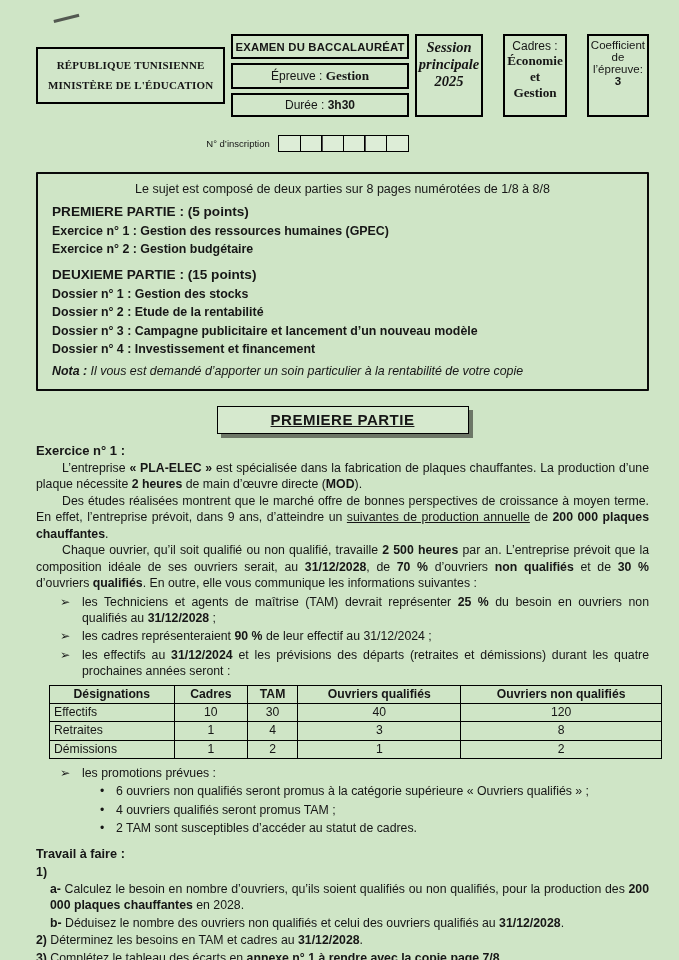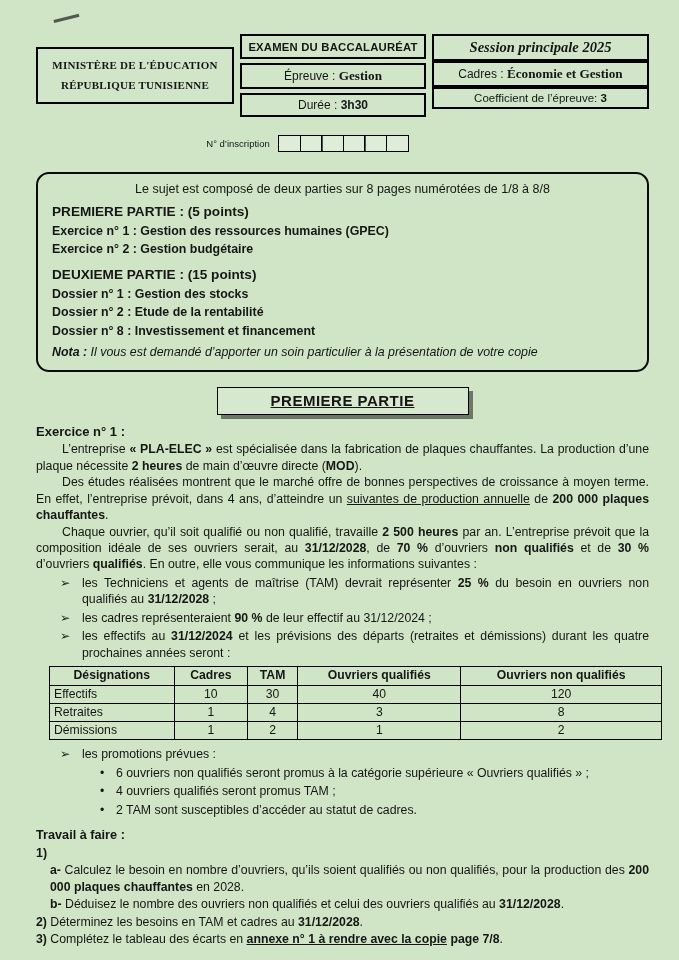--- a/index.html
+++ b/index.html
@@ -15,34 +15,34 @@
 
   
   .header { display:flex; gap:6px; }
   .hcell { border:2px solid #000; text-align:center; padding:3px 2px; font-size:12px; background:rgba(255,255,255,0.06); }
   .header-left {
     width:190px; align-self:center; padding:7px 2px;
     font-family:"Liberation Serif", serif; font-weight:bold; font-size:11px;
     line-height:1.75; letter-spacing:.2px;
   }
   .col-mid { width:186px; display:flex; flex-direction:column; gap:4px; }
-  .col-right { flex:1; display:flex; flex-direction:column; gap:0; }
+  .col-right { flex:1; display:flex; gap:20px; }
   .exam-cell { font-weight:bold; font-size:11.3px; letter-spacing:.2px; padding-top:5px; padding-bottom:4px; }
   .session-cell { font-family:"Liberation Serif", serif; font-weight:bold; font-style:italic; font-size:14.5px; }
   .value-cell { font-size:12px; }
   .coef-cell { font-size:11.5px; }
 
   
   .inscription { display:flex; justify-content:center; align-items:center; gap:10px; margin-top:18px; margin-right:70px; }
   .inscription-label { font-size:9.5px; }
   .inscription-cells { display:flex; }
   .icell { width:21px; height:15px; border:1.5px solid #000; margin-left:-1.5px; background:rgba(255,255,255,0.3); }
 
   
-  .intro-box { margin-top:20px; border:2px solid #0a0a0a; border-radius:13px; padding:8px 14px 9px; }
+  .intro-box { margin-top:20px; border:2px solid #0a0a0a; border-radius:1px; padding:8px 14px 9px; }
   .intro-compose { text-align:center; font-size:12.5px; margin-bottom:5px; }
   .intro-part-title { font-size:13.6px; font-weight:bold; margin-top:6px; line-height:1.45; }
   .intro-item { font-weight:bold; font-size:12.4px; line-height:1.5; }
   .intro-nota { margin-top:4px; font-size:12.4px; line-height:1.35; }
 
   
   .banner-wrap { text-align:center; margin:15px 0 9px; }
   .banner { display:inline-block; min-width:218px; border:1.6px solid #000; padding:4px 16px 5px;
     font-weight:bold; font-size:15px; text-decoration:underline; letter-spacing:.5px;
     background:#d6e9ce; box-shadow:4px 4px 0 #6d7767; }
@@ -74,22 +74,22 @@
 </style>
 </head>
 <body>
 
 <div class="scan-mark"></div>
 
 <div class="page">
 
   <div class="header">
     <div class="hcell header-left">
+      <div>RÉPUBLIQUE TUNISIENNE</div>
       <div>MINISTÈRE DE L'ÉDUCATION</div>
-      <div>RÉPUBLIQUE TUNISIENNE</div>
     </div>
     <div class="col-mid">
       <div class="hcell exam-cell">EXAMEN DU BACCALAURÉAT</div>
       <div class="hcell value-cell"><span>Épreuve : </span><span class="rt-b rt-v">Gestion</span></div>
       <div class="hcell value-cell"><span>Durée : </span><span class="rt-b">3h30</span></div>
     </div>
     <div class="col-right">
       <div class="hcell session-cell">Session principale 2025</div>
       <div class="hcell value-cell"><span>Cadres : </span><span class="rt-b rt-v">Économie et Gestion</span></div>
       <div class="hcell coef-cell"><span>Coefficient de l’épreuve: </span><span class="rt-b">3</span></div>
@@ -109,31 +109,32 @@
   </div>
 
   <div class="intro-box">
     <div class="intro-compose">Le sujet est composé de deux parties sur 8 pages numérotées de 1/8 à 8/8</div>
     <div class="intro-part-title">PREMIERE PARTIE : (5 points)</div>
     <div class="intro-item">Exercice n° 1 : Gestion des ressources humaines (GPEC)</div>
     <div class="intro-item">Exercice n° 2 : Gestion budgétaire</div>
     <div class="intro-part-title">DEUXIEME PARTIE : (15 points)</div>
     <div class="intro-item">Dossier n° 1 : Gestion des stocks</div>
     <div class="intro-item">Dossier n° 2 : Etude de la rentabilité</div>
-    <div class="intro-item">Dossier n° 8 : Investissement et financement</div>
-    <div class="intro-nota"><span class="rt-b rt-i">Nota : </span><span class="rt-i">Il vous est demandé d’apporter un soin particulier à la présentation de votre copie</span></div>
+    <div class="intro-item">Dossier n° 3 : Campagne publicitaire et lancement d’un nouveau modèle</div>
+    <div class="intro-item">Dossier n° 4 : Investissement et financement</div>
+    <div class="intro-nota"><span class="rt-b rt-i">Nota : </span><span class="rt-i">Il vous est demandé d’apporter un soin particulier à la rentabilité de votre copie</span></div>
   </div>
 
   <div class="banner-wrap">
     <div class="banner">PREMIERE PARTIE</div>
   </div>
 
   <div class="ex-title">Exercice n° 1 :</div>
   <p class="para"><span>L’entreprise </span><span class="rt-b">« PLA-ELEC »</span><span>  est spécialisée dans la fabrication de plaques chauffantes. La production d’une plaque nécessite </span><span class="rt-b">2 heures</span><span> de main d’œuvre directe (</span><span class="rt-b">MOD</span><span>).</span></p>
-  <p class="para"><span>Des études réalisées montrent que le marché offre de bonnes perspectives de croissance à moyen terme. En effet, l’entreprise prévoit, dans 4 ans, d’atteindre un </span><span class="rt-u">suivantes de production annuelle</span><span> de </span><span class="rt-b">200 000 plaques chauffantes</span><span>.</span></p>
+  <p class="para"><span>Des études réalisées montrent que le marché offre de bonnes perspectives de croissance à moyen terme. En effet, l’entreprise prévoit, dans 9 ans, d’atteindre un </span><span class="rt-u">suivantes de production annuelle</span><span> de </span><span class="rt-b">200 000 plaques chauffantes</span><span>.</span></p>
   <p class="para"><span>Chaque ouvrier, qu’il soit qualifié ou non qualifié, travaille </span><span class="rt-b">2 500 heures</span><span> par an. L’entreprise prévoit que la composition idéale de ses ouvriers serait, au </span><span class="rt-b">31/12/2028</span><span>, de </span><span class="rt-b">70 %</span><span> d’ouvriers </span><span class="rt-b">non qualifiés</span><span> et de </span><span class="rt-b">30 %</span><span> d’ouvriers </span><span class="rt-b">qualifiés</span><span>. En outre, elle vous communique les informations suivantes :</span></p>
 
   <div class="bullet">
     <span class="marker">➢</span>
     <span class="content"><span>les Techniciens et agents de maîtrise (TAM) devrait représenter </span><span class="rt-b">25 %</span><span> du besoin en ouvriers non qualifiés au </span><span class="rt-b">31/12/2028</span><span> ;</span></span>
   </div>
   <div class="bullet">
     <span class="marker">➢</span>
     <span class="content"><span>les cadres représenteraient </span><span class="rt-b">90 %</span><span> de leur effectif au 31/12/2024 ;</span></span>
   </div>

